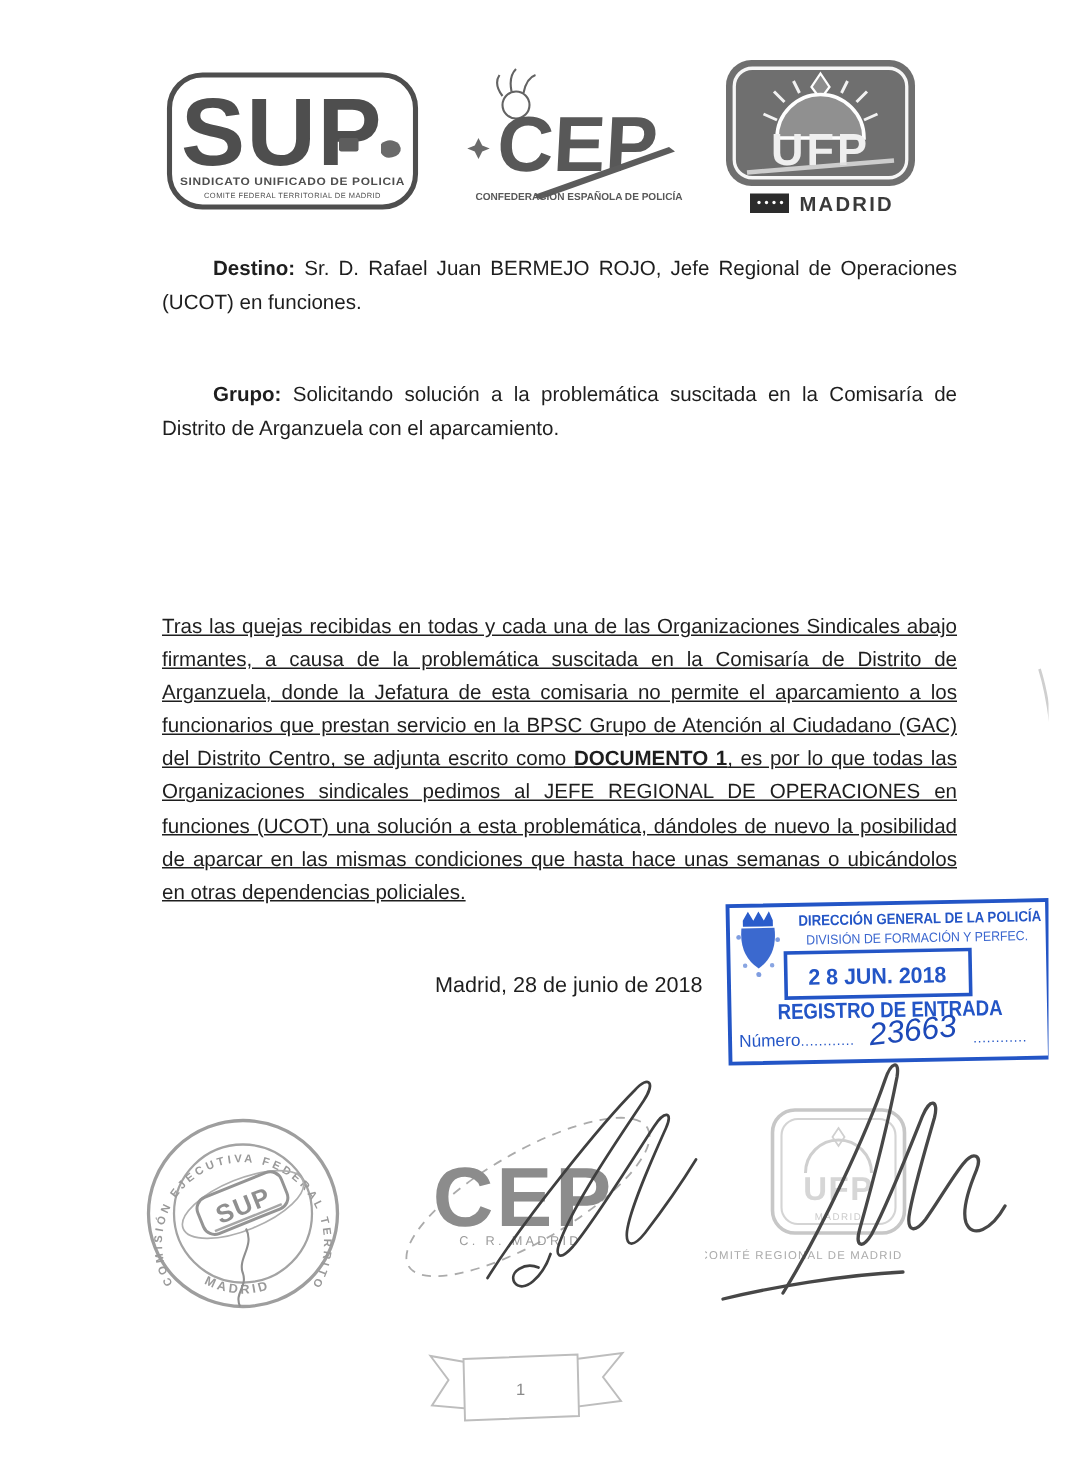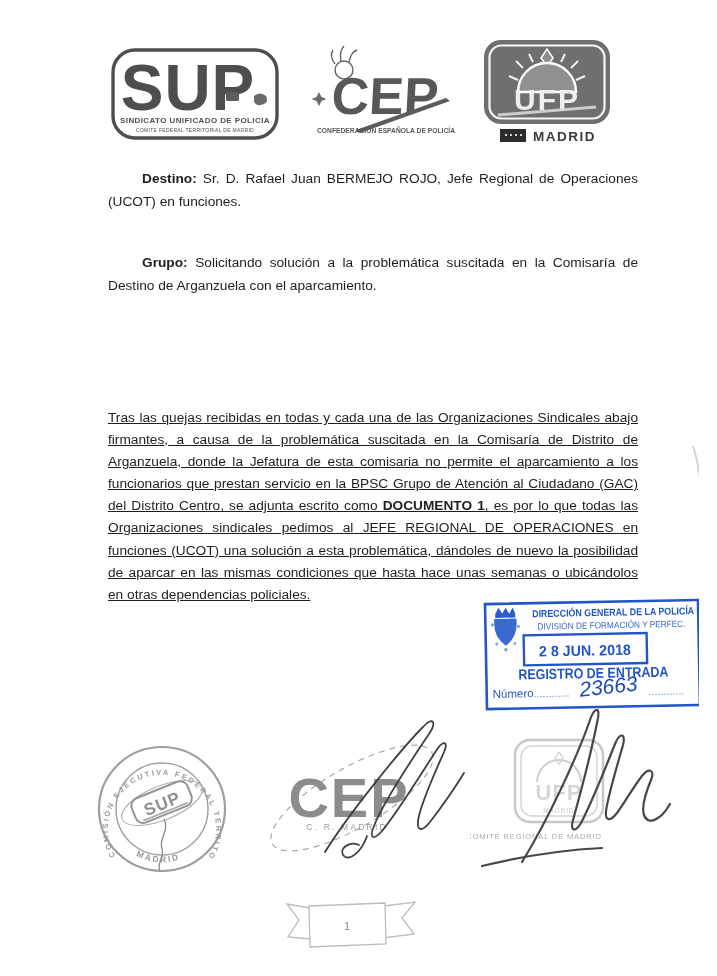--- a/index.html
+++ b/index.html
@@ -69,27 +69,28 @@
     </g>
     <text x="55" y="106.5" font-size="13.5" font-weight="bold" fill="#3a3a3a" letter-spacing="1.5">MADRID</text>
   </svg>
 
   <div class="abs ltr" style="top:168px;">
     <b>Destino:</b><span> Sr. D. Rafael Juan BERMEJO ROJO, Jefe Regional de Operaciones (UCOT) en funciones.</span>
   </div>
 
 
   <div class="abs ltr" style="top:252px;">
-    <b>Grupo:</b><span> Solicitando solución a la problemática suscitada en la Comisaría de Destino de Arganzuela con el aparcamiento.</span>
+    <b>Grupo:</b><span> Solicitando solución a la problemática suscitada en la Comisaría de Distrito de Arganzuela con el aparcamiento.</span>
   </div>
 
   <div class="abs ltr body-text" style="top:407px;text-decoration:underline;">
     <span>Tras las quejas recibidas  en todas y cada una de las Organizaciones Sindicales abajo firmantes, a causa de la problemática suscitada en la Comisaría de Distrito de Arganzuela, donde la Jefatura de esta comisaria no permite el aparcamiento a los funcionarios que prestan servicio en la BPSC Grupo de Atención al Ciudadano (GAC)  del Distrito Centro, se adjunta escrito como </span><span class="docref">DOCUMENTO 1</span><span>, es por lo que todas las Organizaciones sindicales pedimos al JEFE REGIONAL DE OPERACIONES en funciones (UCOT) una solución a esta problemática, dándoles de nuevo la posibilidad de aparcar en las mismas condiciones que hasta hace unas semanas o ubicándolos en otras dependencias policiales.</span>
   </div>
 
+  <div class="abs dateline">Madrid,  28 de junio de 2018</div>
 
   <svg class="abs tilt-stamp" style="left:483px;top:595px;" width="224" height="120" viewBox="0 0 224 120">
     <g fill="none" stroke="#2355c6">
       <rect x="3" y="7" width="213" height="105" stroke-width="2.6"></rect>
       <rect x="41" y="39" width="123" height="30" stroke-width="2.4"></rect>
     </g>
     <g fill="#2a5ccb">
       <path d="M13,17 L16.5,11 L20,17 L23.5,11 L27,17 L30.5,11 L33,17 L33,21 L13,21 Z"></path>
       <path d="M12,22 Q10,40 23,49 Q36,40 34,22 Z" opacity="0.92"></path>
       <circle cx="10" cy="28" r="1.6" opacity="0.6"></circle>

